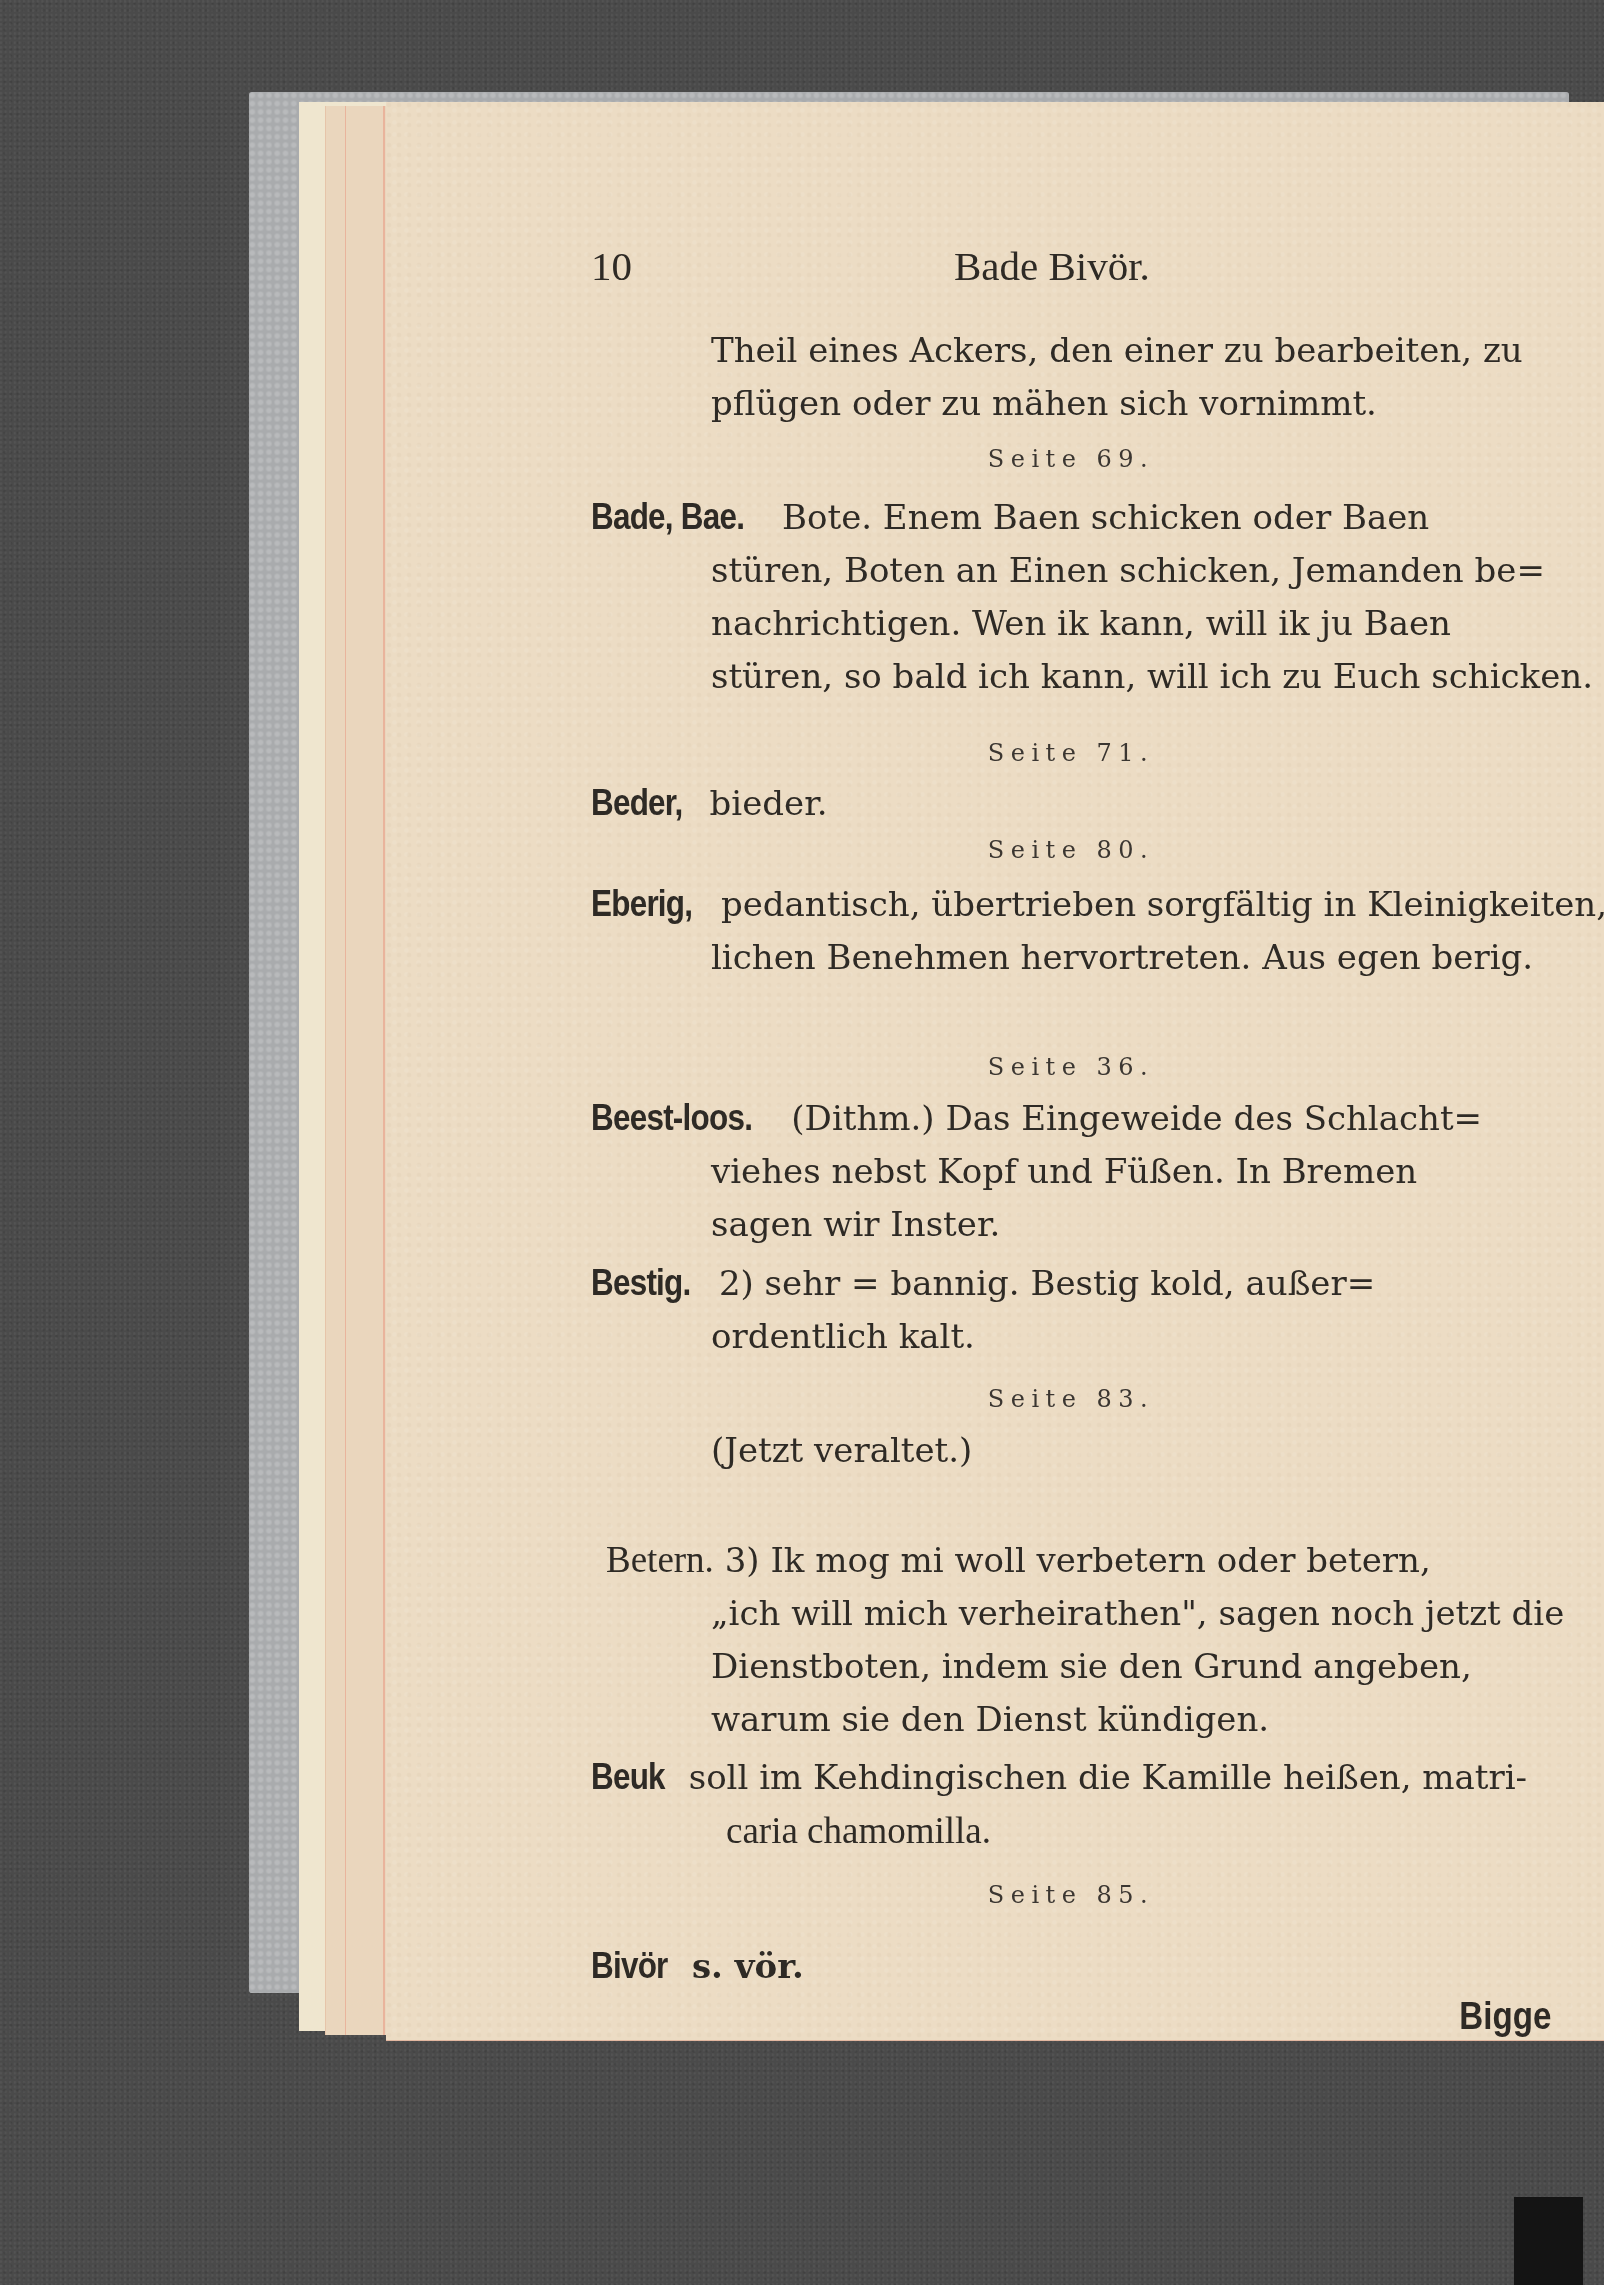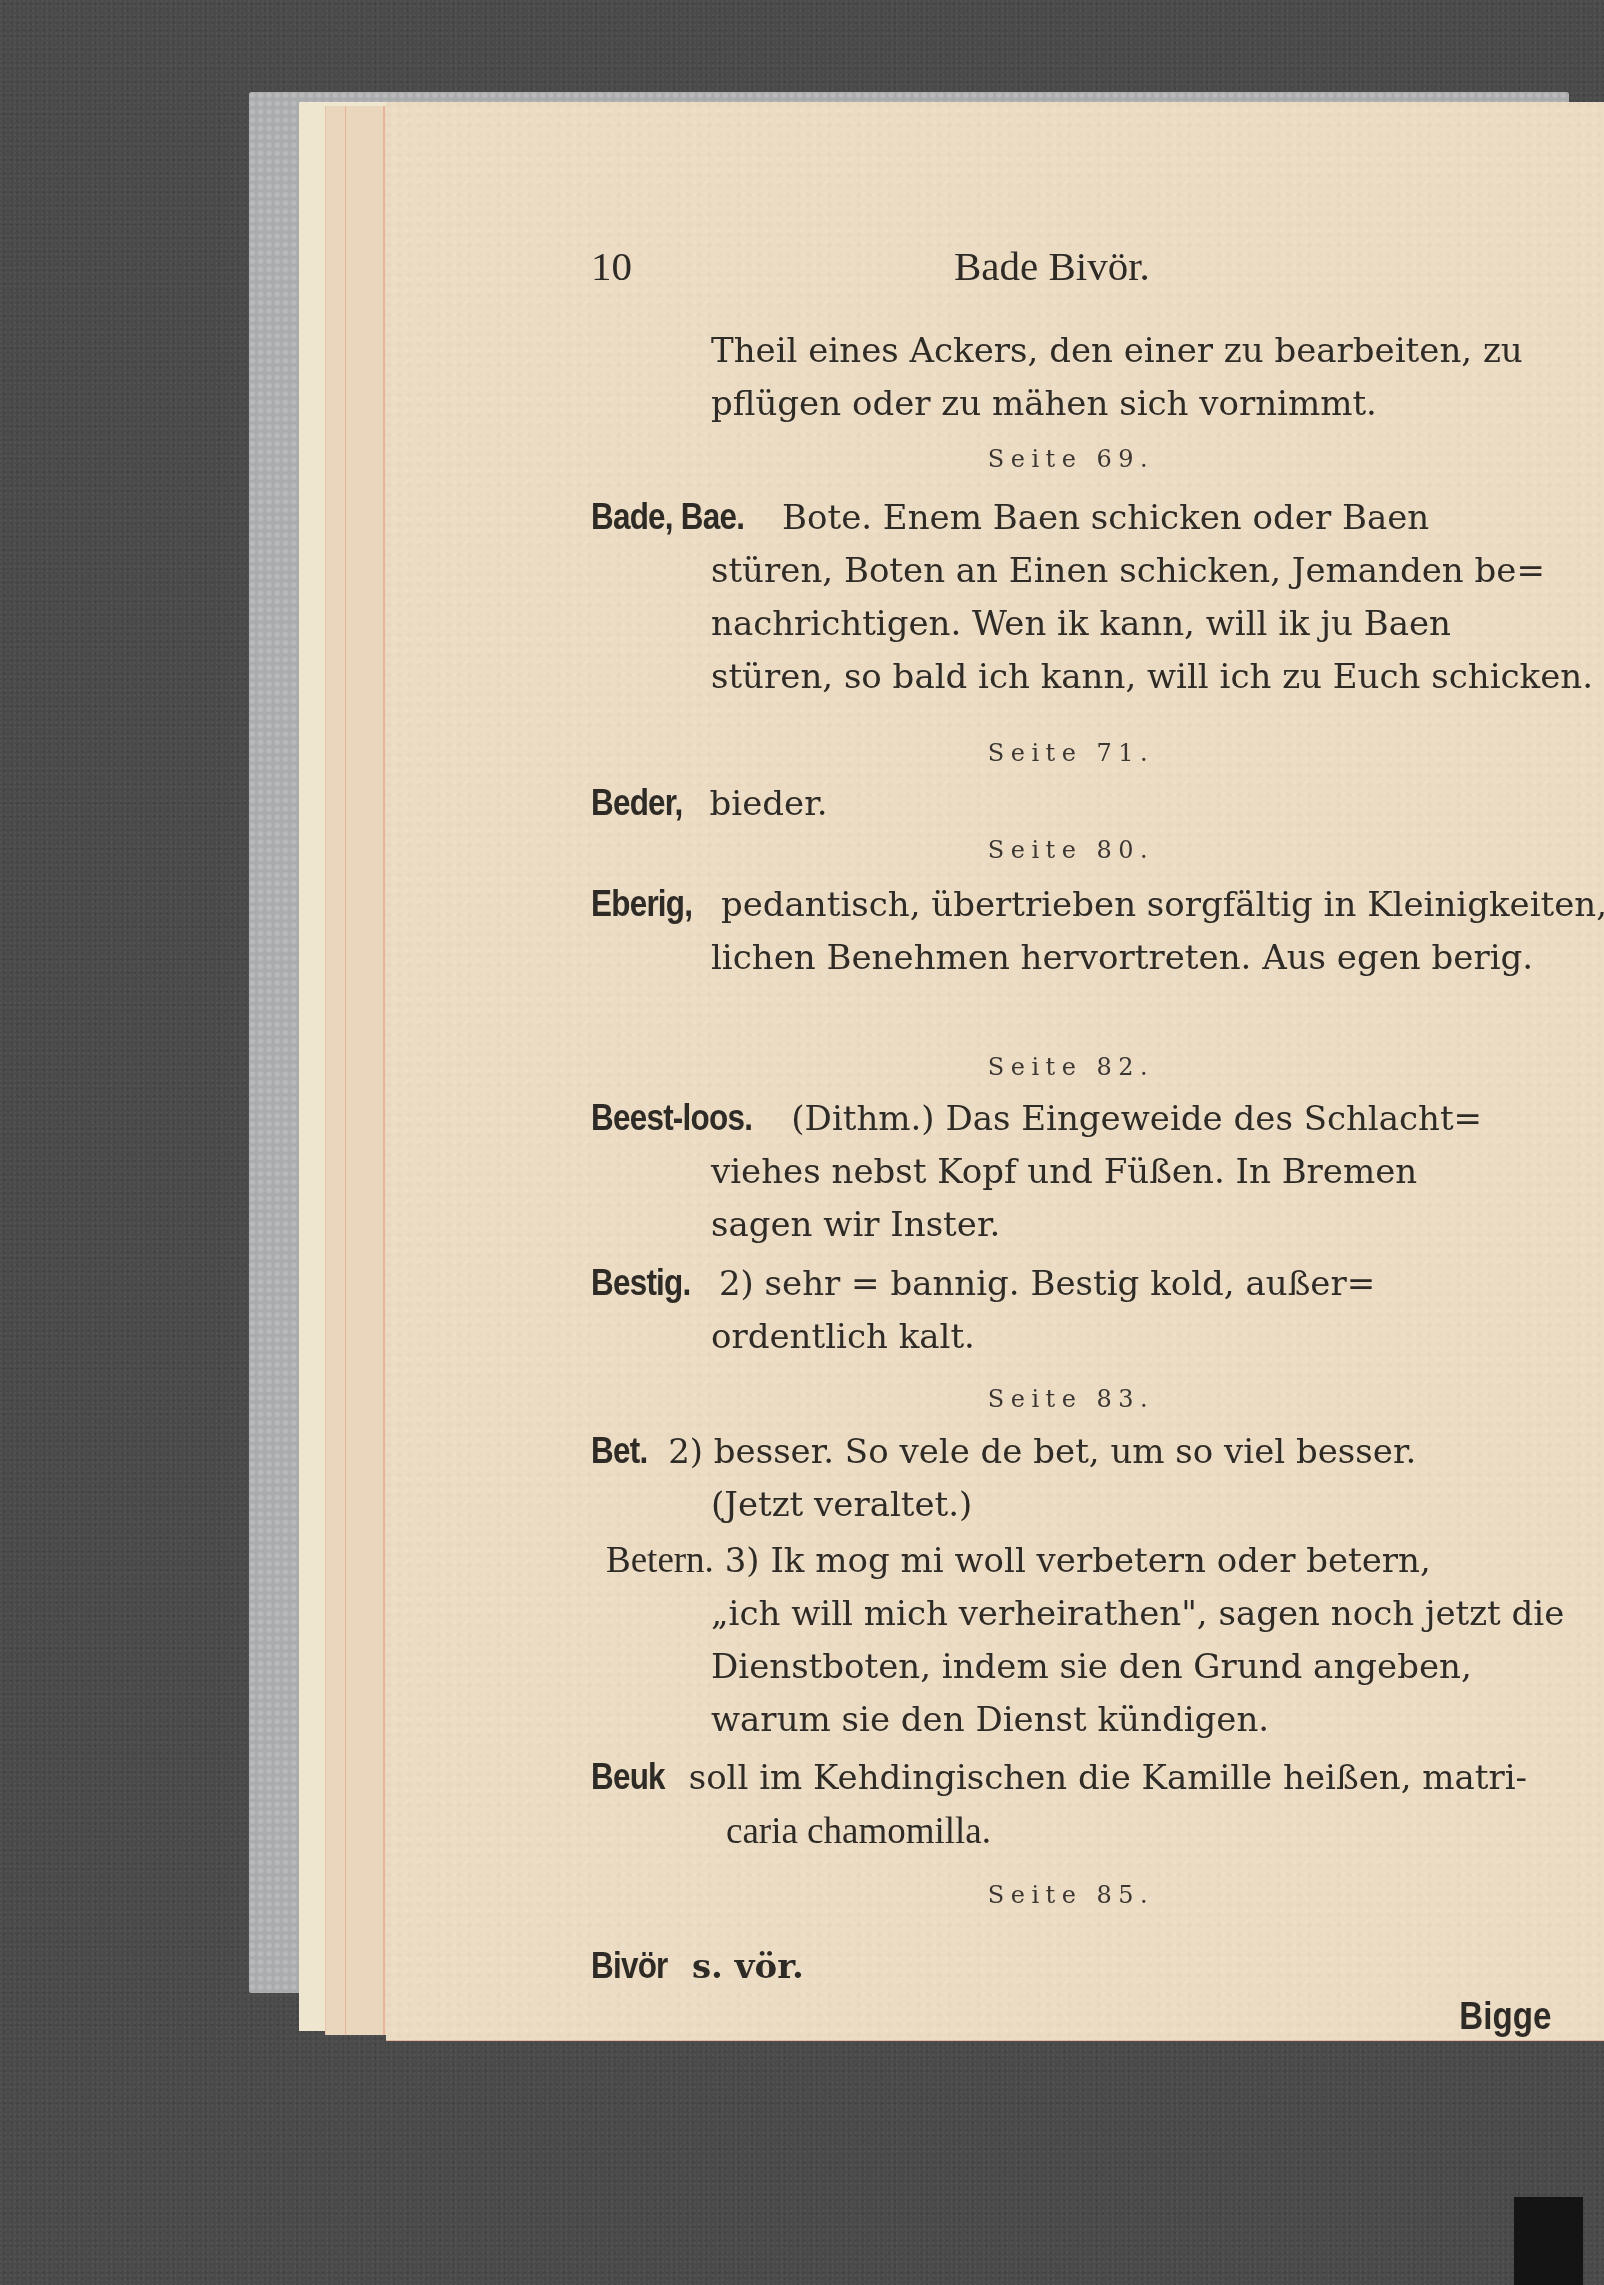--- a/index.html
+++ b/index.html
@@ -108,36 +108,35 @@
 
     <div class="entry" style="top:674px">
       <span class="line"><span class="head">Beder,</span> <span>bieder.</span></span>
     </div>
     <div class="seite" style="top:734px">Seite 80.</div>
 
     <div class="entry" style="top:775px">
       <span class="line"><span class="head">Eberig,</span> <span>pedantisch, übertrieben sorgfältig in Kleinigkeiten,</span></span>
       <span class="line indent">lichen Benehmen hervortreten. Aus egen berig.</span>
     </div>
-    <div class="seite" style="top:951px">Seite 82.</div>
+    <div class="seite" style="top:951px">Seite 36.</div>
 
     <div class="entry" style="top:989px">
       <span class="line"><span class="head">Beest-loos.</span> <span>(Dithm.) Das Eingeweide des Schlacht=</span></span>
       <span class="line indent">viehes nebst Kopf und Füßen. In Bremen</span>
       <span class="line indent">sagen wir Inster.</span>
     </div>
 
     <div class="entry" style="top:1154px">
       <span class="line"><span class="head">Bestig.</span> <span>2) sehr = bannig. Bestig kold, außer=</span></span>
       <span class="line indent">ordentlich kalt.</span>
     </div>
     <div class="seite" style="top:1283px">Seite 83.</div>
 
     <div class="entry" style="top:1322px">
-      <span class="line"><span class="head">Bet.</span> <span>2) besser. So vele de bet, um so viel besser.</span></span>
       <span class="line indent">(Jetzt veraltet.)</span>
     </div>
 
     <div class="entry" style="top:1431px">
       <span class="line"><span class="roman">Betern.</span> <span>3) Ik mog mi woll verbetern oder betern,</span></span>
       <span class="line indent">„ich will mich verheirathen", sagen noch jetzt die</span>
       <span class="line indent">Dienstboten, indem sie den Grund angeben,</span>
       <span class="line indent">warum sie den Dienst kündigen.</span>
     </div>
 

